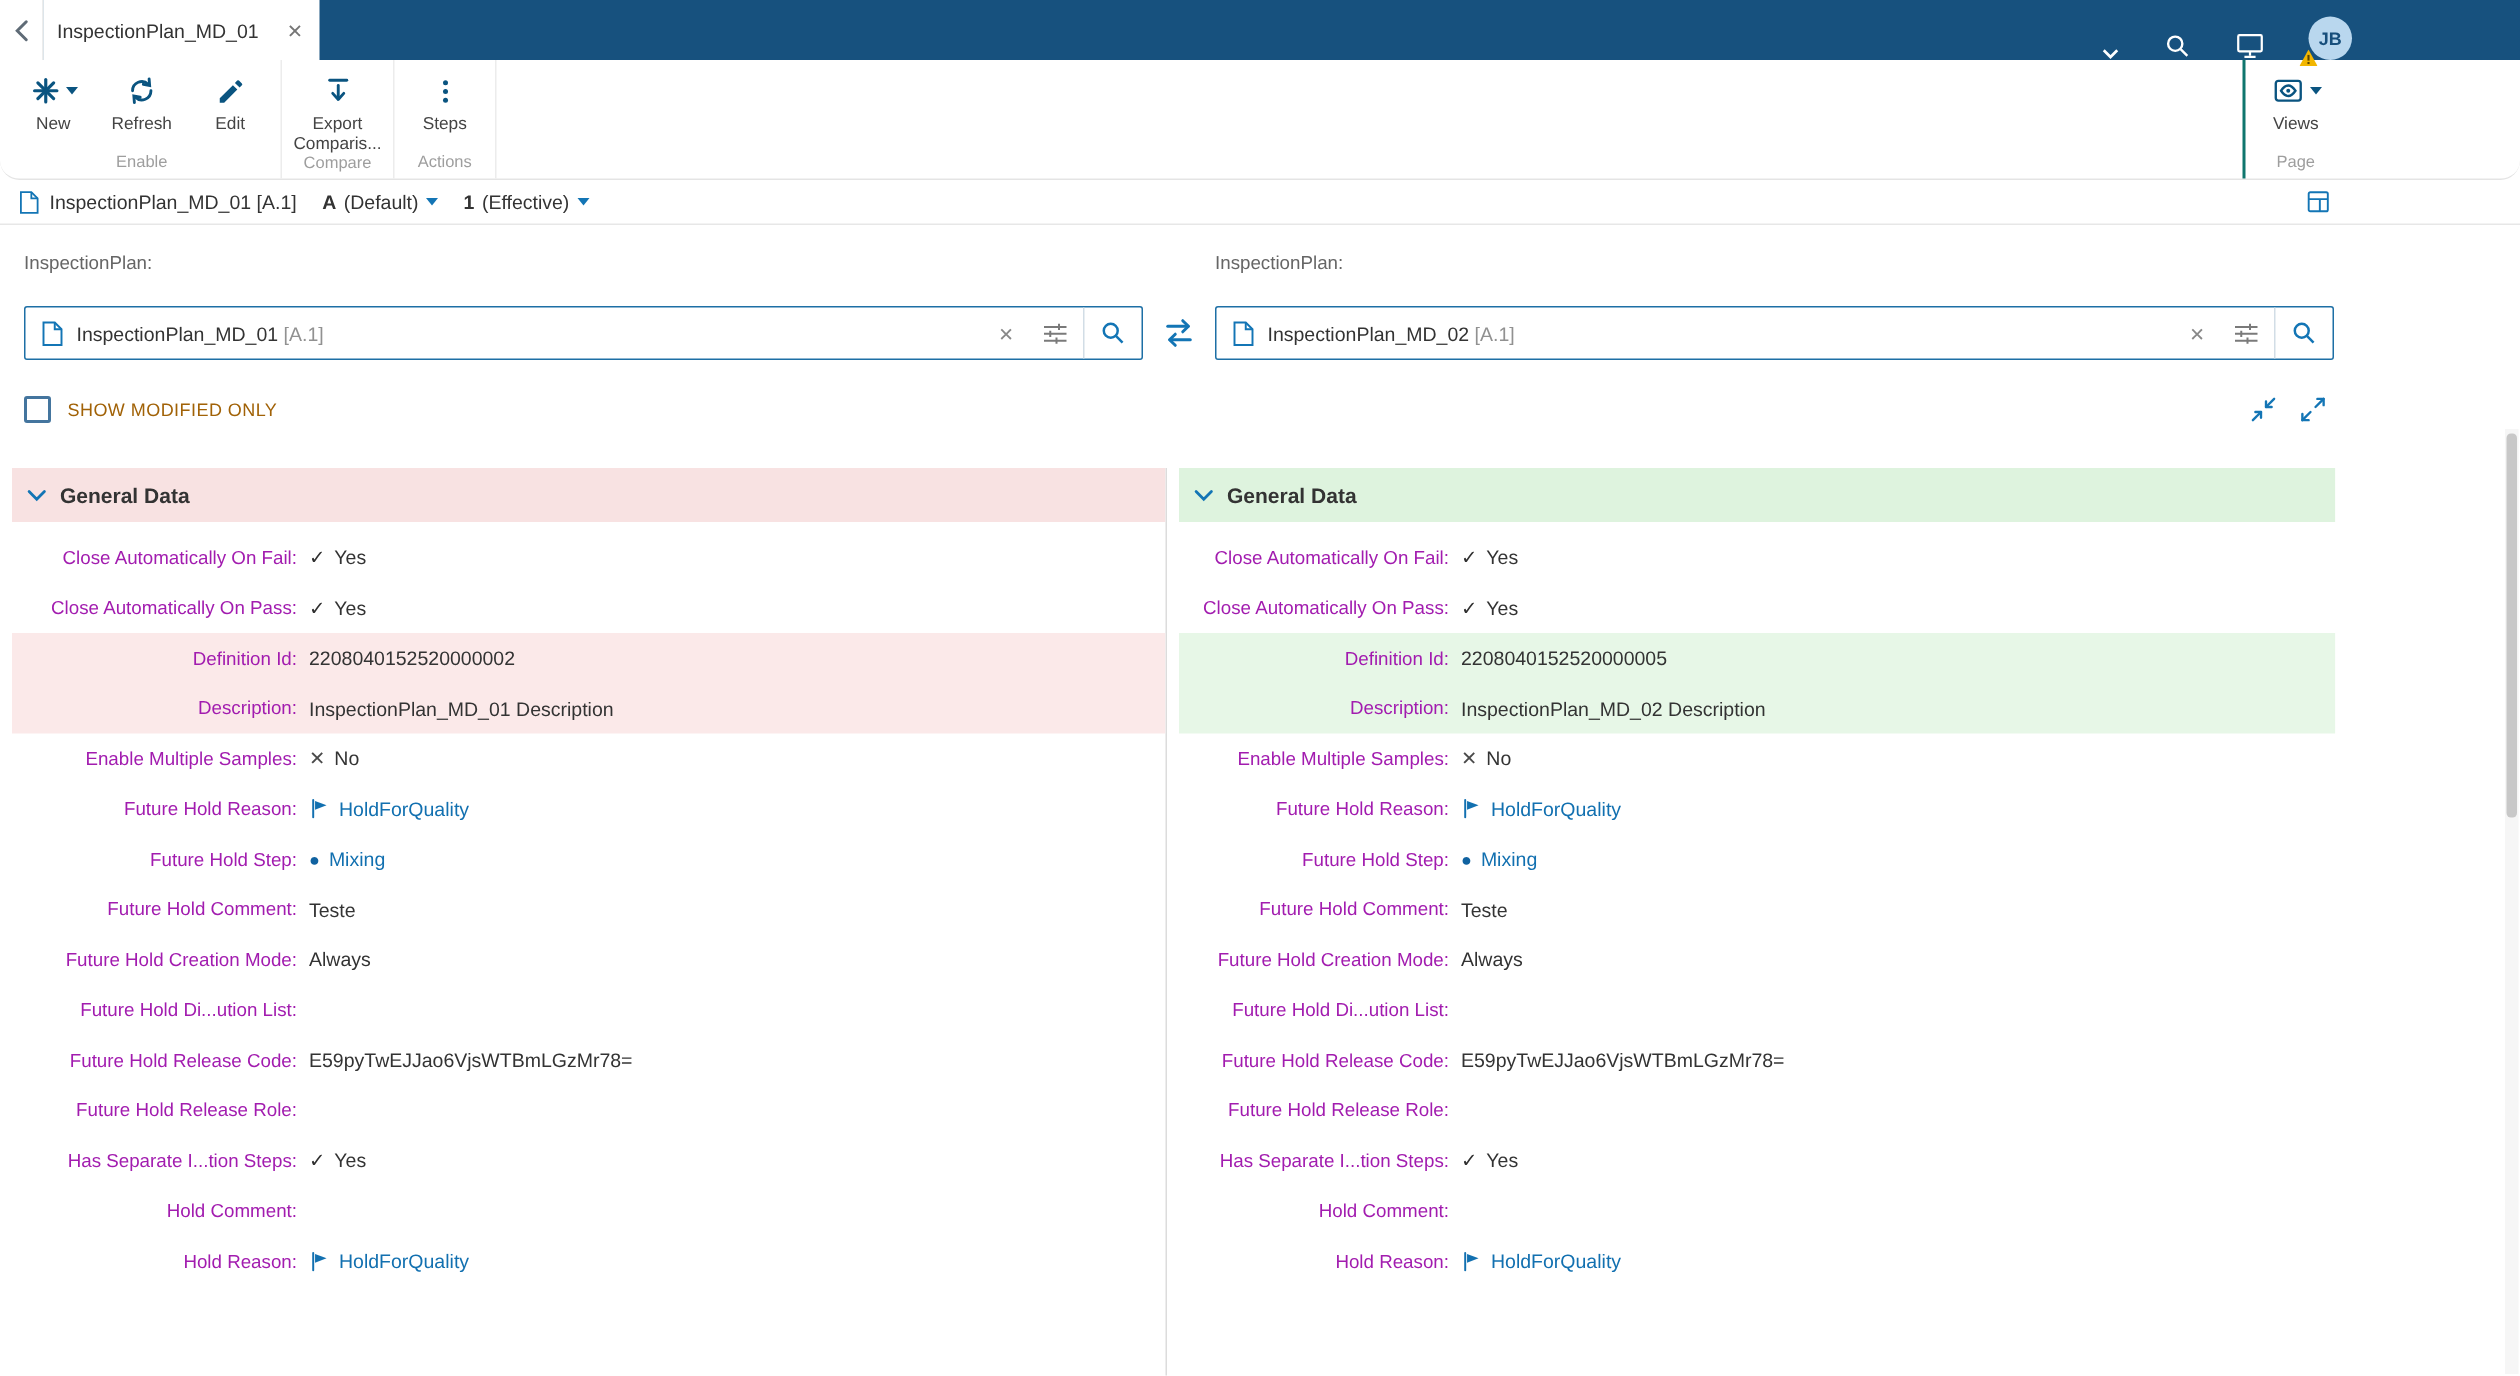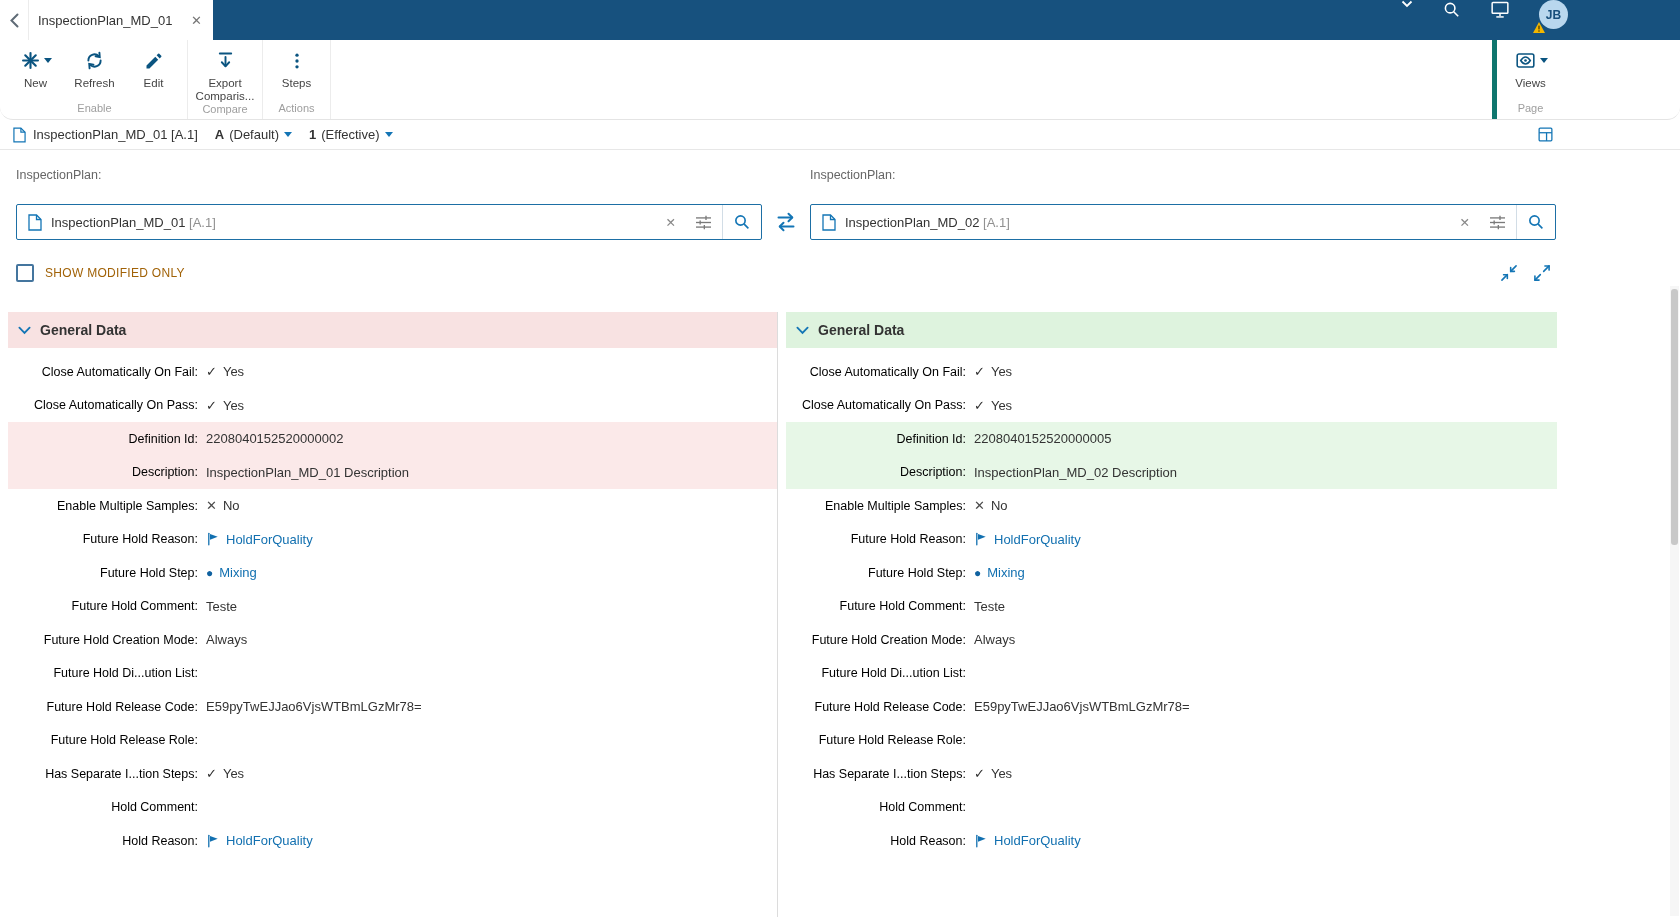--- a/index.html
+++ b/index.html
@@ -6,29 +6,29 @@
 body{width:1680px;height:917px;overflow:hidden;background:#fff;font-family:"Liberation Sans",sans-serif;position:relative;font-size:13px;}
 svg{display:block;}
 
 
 .topbar{height:40px;background:#17517e;display:flex;align-items:stretch;}
 .back-btn{width:29px;background:#fff;display:flex;align-items:center;justify-content:center;cursor:pointer;border-right:1px solid #ececec;}
 .tab{width:184px;background:#fff;display:flex;align-items:center;gap:8px;padding:0 11px 0 9px;cursor:pointer;}
 .tab-title{flex:1;font-size:13px;color:#333;white-space:nowrap;overflow:hidden;}
 .tab-close{color:#757575;font-size:13px;cursor:pointer;line-height:1;}
 .topbar-spacer{flex:1;}
-.topbar-right{display:flex;align-items:flex-start;gap:29px;padding-right:112px;}
+.topbar-right{display:flex;align-items:flex-end;gap:29px;padding-right:112px;}
 .tb-top-icon{cursor:pointer;display:flex;align-items:center;}
 .avatar{position:relative;width:29px;height:29px;border-radius:50%;background:#b9d7ee;color:#174e7b;font-weight:bold;font-size:12px;display:flex;align-items:center;justify-content:center;cursor:pointer;}
 .avatar-warn{position:absolute;left:-6px;bottom:-4px;}
 
 
 .toolbar{height:80px;border-bottom:1px solid #e4e4e4;display:flex;background:#fff;padding-left:2px;border-radius:13px;}
 .tb-group{display:flex;flex-direction:column;border-right:1px solid #ececec;padding:0 4px;}
-.tb-group.page{margin-left:auto;border-right:none;border-left:5px solid #0f766e;margin-right:116px;}
+.tb-group.page{margin-left:auto;border-right:none;border-left:2px solid #0f766e;margin-right:116px;}
 .tb-buttons{display:flex;flex:1;padding-top:9px;}
 .tb-btn{width:59px;display:flex;flex-direction:column;align-items:center;gap:5px;cursor:pointer;}
 .tb-btn.wide{width:66px;}
 .tb-btn .iconrow{height:23px;display:flex;align-items:center;gap:3px;}
 .tb-btn .lbl{font-size:11.5px;color:#444;text-align:center;line-height:1.15;max-width:64px;}
 .tb-group-label{text-align:center;font-size:11px;color:#9e9e9e;padding:0 2px 5px;}
 .caret-sm{width:0;height:0;border-left:4px solid transparent;border-right:4px solid transparent;border-top:5px solid #0a5480;}
 
 
 .breadcrumb{height:30px;border-bottom:1px solid #e7e7e7;display:flex;align-items:center;padding:0 126px 0 13px;font-size:13px;color:#333;gap:7px;}
@@ -61,21 +61,21 @@
 
 .panels{margin-top:28px;display:flex;width:1557px;height:617px;overflow:hidden;padding-left:8px;}
 .panel{overflow:hidden;}
 .panel.left{width:770px;border-right:1px solid #dcdcdc;}
 .panel.right{flex:1;padding-left:8px;}
 .section-header{height:36px;display:flex;align-items:center;gap:9px;padding:0 10px;font-size:14px;font-weight:bold;color:#333;cursor:pointer;}
 .panel.left .section-header{background:#f8e2e2;}
 .panel.right .section-header{background:#def3de;}
 .rows{padding-top:7px;}
 .field-row{height:33.5px;display:flex;align-items:center;}
-.field-label{width:198px;flex-shrink:0;text-align:right;padding-right:8px;font-size:12.5px;color:#000000;white-space:nowrap;}
+.field-label{width:198px;flex-shrink:0;text-align:right;padding-right:8px;font-size:12.5px;color:#a21caf;white-space:nowrap;}
 .panel.right .field-label{width:188px;}
 .field-value{display:flex;align-items:center;gap:6px;font-size:13px;color:#333;}
 .field-value.link{color:#1270b0;cursor:pointer;}
 .diff-left{background:#fbe9e9;}
 .diff-right{background:#e7f7e7;}
 .vi{display:inline-flex;align-items:center;}
 .vi.check{color:#2f2f2f;font-size:13px;}
 .vi.cross{color:#4a4a4a;font-size:13px;}
 .vi.dot{color:#1062a0;font-size:12px;line-height:1;}
 

